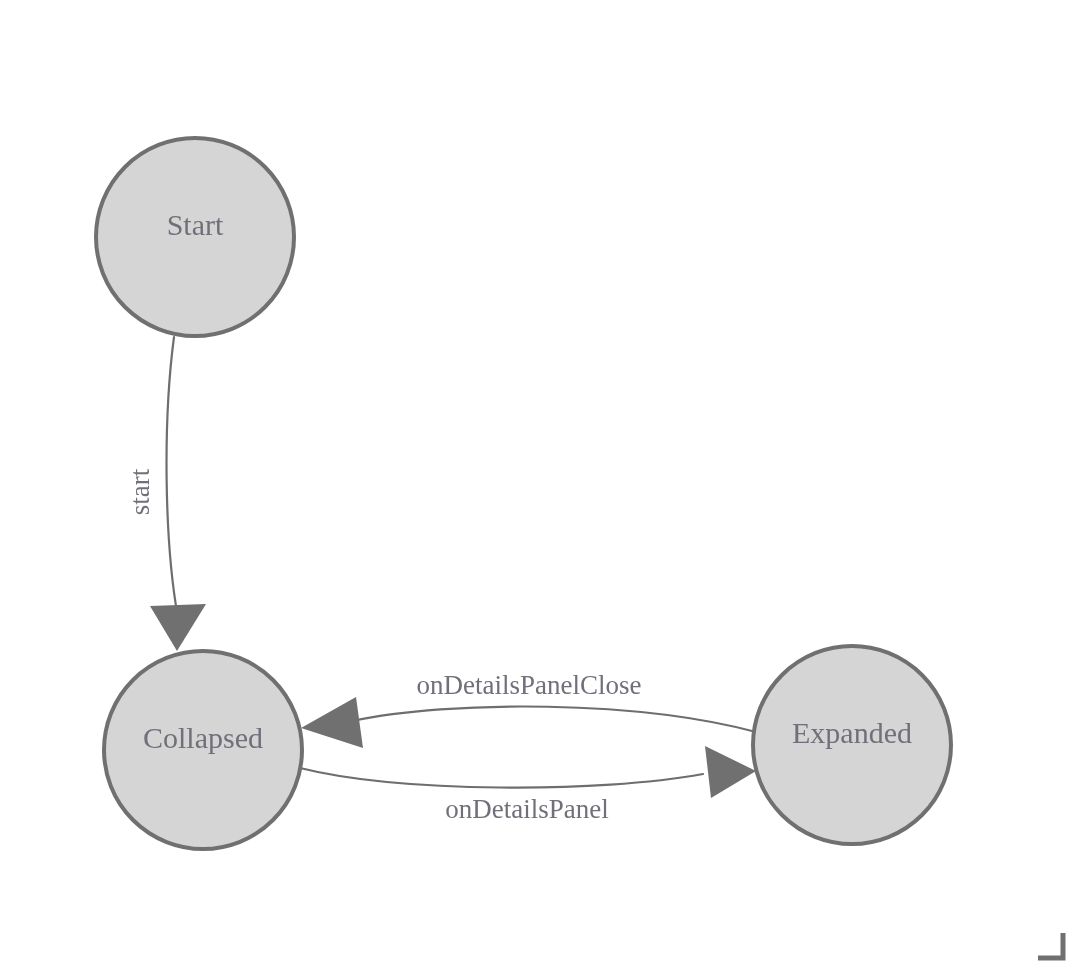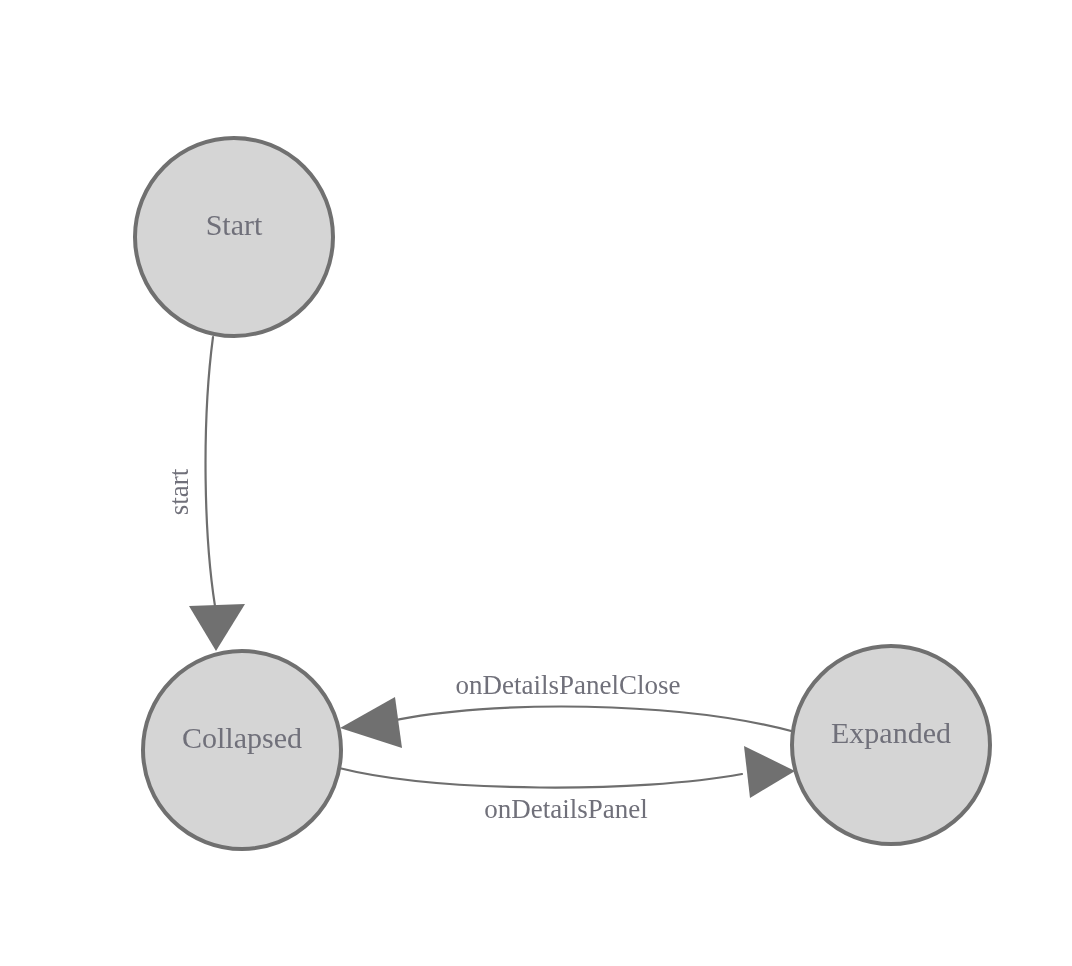--- a/index.html
+++ b/index.html
@@ -12,21 +12,20 @@
     width: 1072px;
     height: 966px;
     overflow: hidden;
     font-family: "Liberation Serif", "DejaVu Serif", serif;
   }
   #diagram-canvas {
     position: relative;
     width: 890px;
     height: 966px;
     background: #ffffff;
-    margin-left: 39px;
   }
   #diagram-svg {
     position: absolute;
     top: 0;
     left: 0;
     width: 1072px;
     height: 966px;
     display: block;
   }
   .node-circle {

